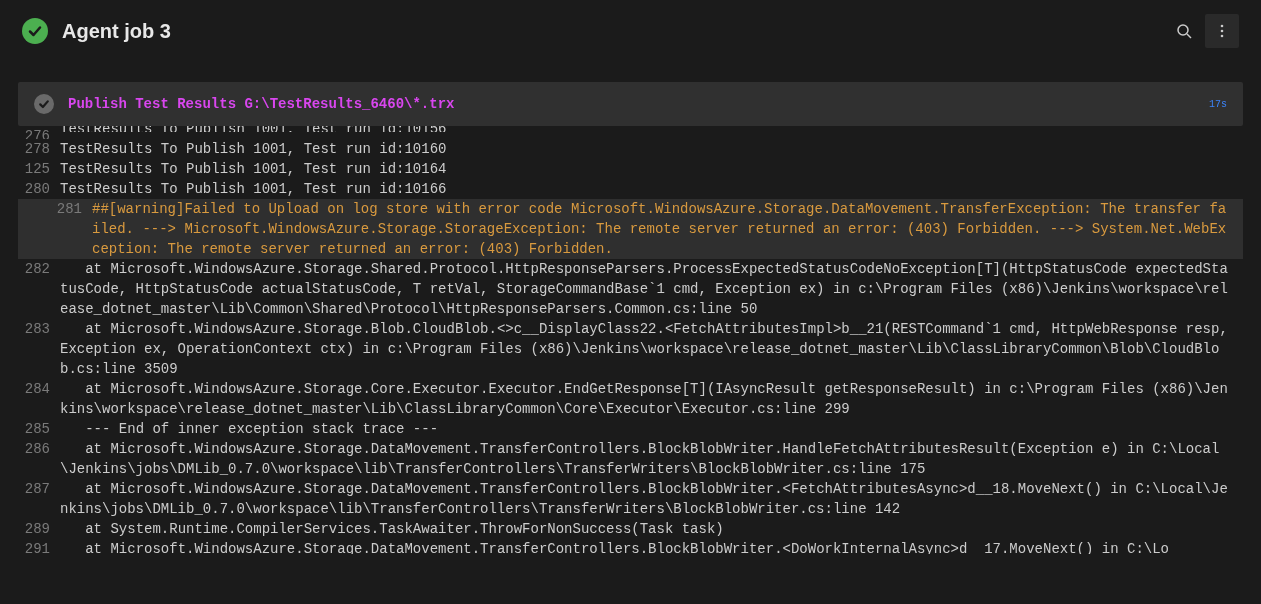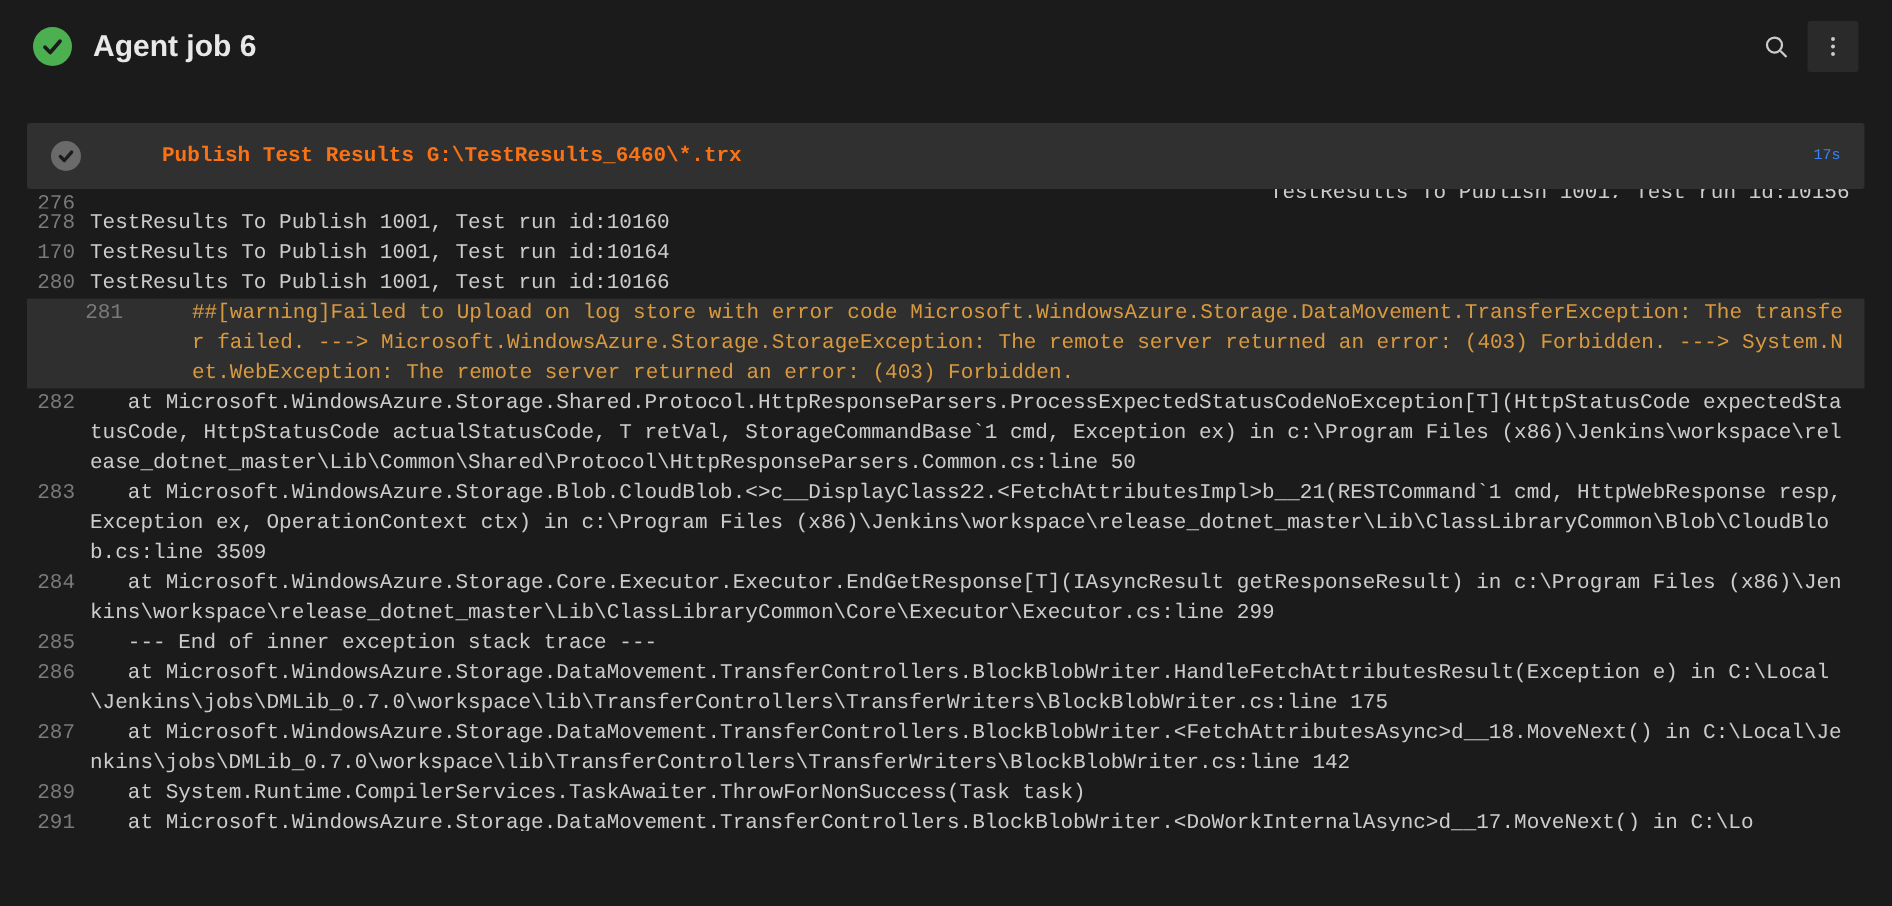--- a/index.html
+++ b/index.html
@@ -71,26 +71,25 @@
     align-items: center;
     justify-content: center;
     margin-right: 14px;
     flex-shrink: 0;
   }
   .task-status svg { width: 12px; height: 12px; }
   .task-name {
     font-family: Consolas, "Courier New", monospace;
     font-size: 14px;
     font-weight: 600;
-    color: #f97316;
+    color: #d946ef;
     flex: 1;
     white-space: nowrap;
     overflow: hidden;
     text-overflow: ellipsis;
-    margin-left: 40px;
   }
   .task-duration {
     font-family: Consolas, "Courier New", monospace;
     font-size: 10px;
     color: #3b82f6;
   }
 
   .log-area {
     margin: 0 18px;
     font-family: Consolas, "Courier New", monospace;
@@ -113,42 +112,41 @@
     padding-right: 10px;
     user-select: none;
   }
   .linetext {
     flex: 1;
     color: #cccccc;
     white-space: pre-wrap;
     word-break: break-all;
     padding-right: 10px;
   }
-  .linetext.warning { color: #d99a3f; margin-left: 36px; }
+  .linetext.warning { color: #d99a3f; }
   .linetext.clip1 {
     position: relative;
     top: -7px;
     height: 13px;
     overflow: hidden;
     display: block;
-    text-align: right;
   }
   .log-line.clip1-row { height: 13px; overflow: hidden; }
   .log-line.clip-bottom { height: 15px; overflow: hidden; }
 </style>
 </head>
 <body>
 
 <div class="header">
   <div class="status-circle">
     <svg viewBox="0 0 16 16" fill="none" stroke="#1b1b1b" stroke-width="2.5" stroke-linecap="round" stroke-linejoin="round">
         <polyline points="3,8.5 6.5,12 13,4.5"></polyline>
       </svg>
   </div>
-  <div class="job-title">Agent job 6</div>
+  <div class="job-title">Agent job 3</div>
   <div class="header-actions">
     <div class="icon-btn">
       <svg viewBox="0 0 16 16" fill="none" stroke="currentColor" stroke-width="1.5">
           <circle cx="7" cy="7" r="5"></circle>
           <line x1="11" y1="11" x2="15" y2="15"></line>
         </svg>
     </div>
     <div class="icon-btn more">
       <svg viewBox="0 0 16 16" fill="currentColor">
           <circle cx="8" cy="3" r="1.3"></circle>
@@ -172,21 +170,21 @@
 <div class="log-area" id="log-area">
     <div class="log-line clip1-row">
       <div class="lineno">276</div>
       <div class="linetext clip1">TestResults To Publish 1001, Test run id:10156</div>
     </div>
     <div class="log-line">
       <div class="lineno">278</div>
       <div class="linetext">TestResults To Publish 1001, Test run id:10160</div>
     </div>
     <div class="log-line">
-      <div class="lineno">170</div>
+      <div class="lineno">125</div>
       <div class="linetext">TestResults To Publish 1001, Test run id:10164</div>
     </div>
     <div class="log-line">
       <div class="lineno">280</div>
       <div class="linetext">TestResults To Publish 1001, Test run id:10166</div>
     </div>
     <div class="log-line highlight">
       <div class="lineno">281</div>
       <div class="linetext warning">##[warning]Failed to Upload on log store with error code Microsoft.WindowsAzure.Storage.DataMovement.TransferException: The transfer failed. ---&gt; Microsoft.WindowsAzure.Storage.StorageException: The remote server returned an error: (403) Forbidden. ---&gt; System.Net.WebException: The remote server returned an error: (403) Forbidden.</div>
     </div>

